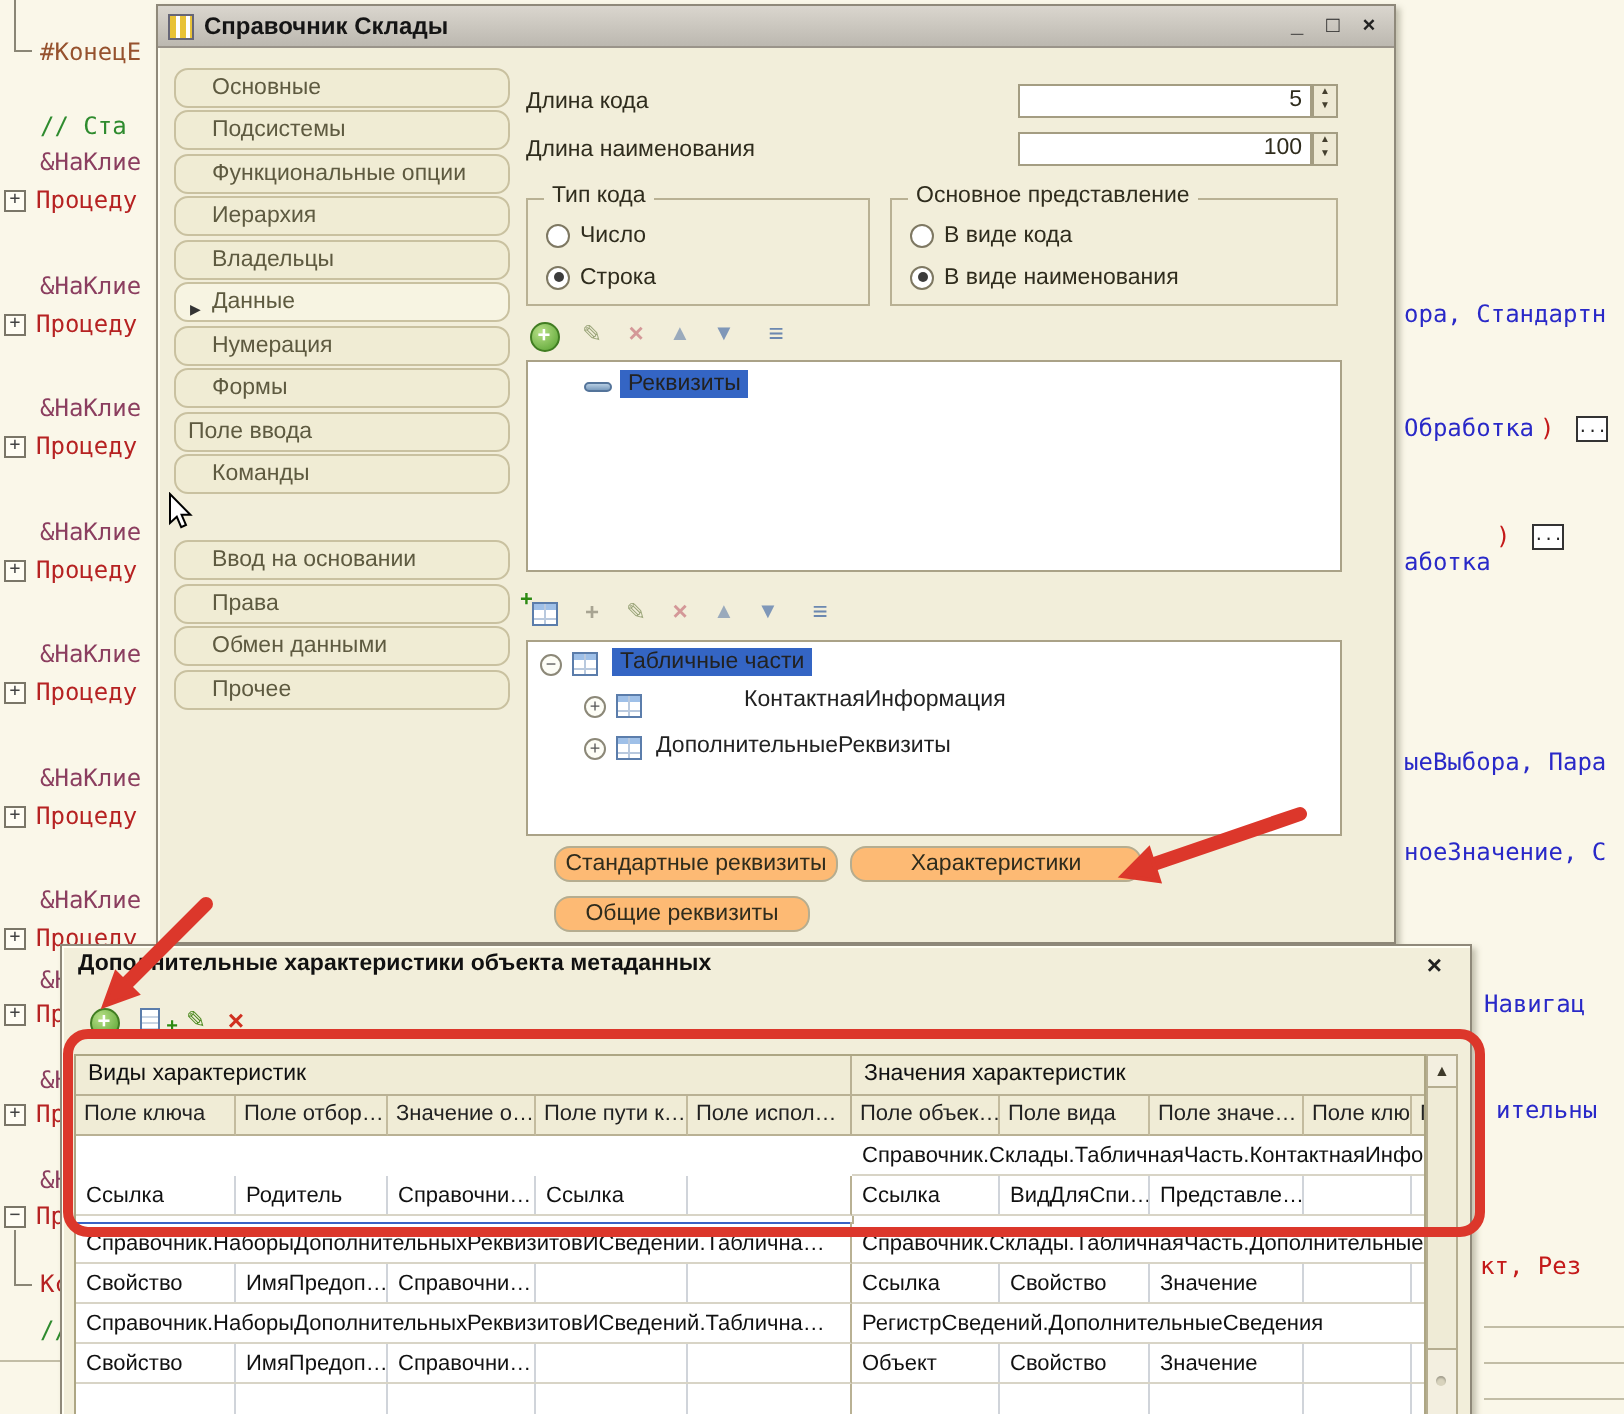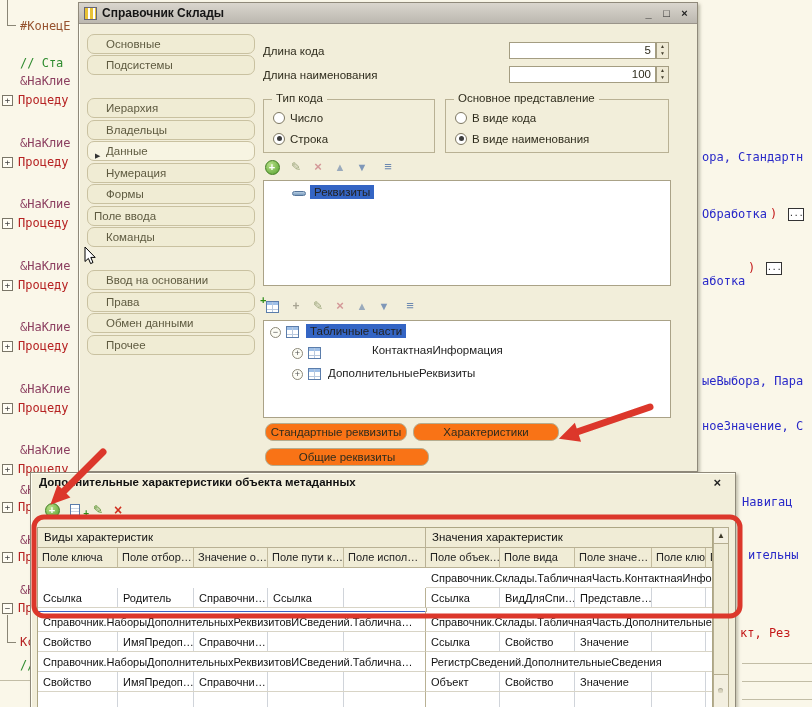--- a/index.html
+++ b/index.html
@@ -62,22 +62,22 @@
   .plusov2{position:absolute;right:-4px;bottom:-3px;color:#2f8a12;font-weight:bold;font-size:10px;text-shadow:0 0 1px #fff;}
   
   .treebox{position:absolute;background:#fff;border:1px solid #aaa287;}
   .sel-label{background:#3465c4;color:#fff;padding:1px 4px;}
   .treelbl{position:absolute;font-size:11.5px;color:#222;white-space:nowrap;}
   .circ{position:absolute;width:11px;height:11px;border-radius:50%;border:1px solid #8c english;border:1px solid #8c8878;background:#fdfdf6;
     color:#555;font-size:9px;line-height:9px;text-align:center;}
   .dashico{position:absolute;width:14px;height:5px;border-radius:3px;border:1px solid #54749a;
     background:linear-gradient(#b6cde2,#7b9cbe);}
   
-  .btn{position:absolute;height:18px;background:#f97316;border:1px solid #b5ad90;border-radius:8px;
-    font-size:11.5px;color:#2f2c1d;text-align:center;line-height:16px;cursor:default;}
+  .btn{position:absolute;height:18px;background:#fdba74;border:1px solid #b5ad90;border-radius:8px;
+    font-size:11.5px;color:#2f2c1d;text-align:center;line-height:16px;cursor:default;margin-left:12px;}
   
   .chartbl{position:absolute;background:#fff;border:1px solid #ada684;overflow:hidden;}
   .ghdr{position:absolute;height:20px;background:#f0ecd6;border-right:1px solid #b9b194;
     border-bottom:1px solid #b9b194;font-size:11.5px;color:#111;padding:3px 0 0 6px;
     white-space:nowrap;overflow:hidden;}
   .chdr{position:absolute;top:20px;height:20px;background:#f0ecd6;border-right:1px solid #c3bb9e;
     border-bottom:1px solid #b9b194;font-size:11px;color:#222;padding:3px 0 0 4px;
     white-space:nowrap;overflow:hidden;}
   .rowt{position:absolute;height:20px;font-size:11px;color:#111;padding:4px 0 0 5px;
     border-bottom:1px solid #d8d4c6;border-right:1px solid #b9b194;white-space:nowrap;overflow:hidden;background:#fff;}
@@ -170,20 +170,21 @@
       <span>Справочник Склады</span>
       <span class="winbtns">
         <span>_</span>
         <span>□</span>
         <span>×</span>
       </span>
     </div>
 
     <div class="tab" style="top:31px;">Основные</div>
     <div class="tab" style="top:52px;">Подсистемы</div>
+    <div class="tab" style="top:74px;">Функциональные опции</div>
     <div class="tab" style="top:95px;">Иерархия</div>
     <div class="tab" style="top:117px;">Владельцы</div>
     <div class="tab active" style="top:138px;">
       <span class="tabmark">▶</span>
       <span>Данные</span>
     </div>
     <div class="tab" style="top:160px;">Нумерация</div>
     <div class="tab" style="top:181px;">Формы</div>
     <div class="tab" style="top:203px;padding-left:6px;">Поле ввода</div>
     <div class="tab" style="top:224px;">Команды</div>
@@ -252,21 +253,21 @@
       <span class="circ" style="left:28px;top:27px;">+</span>
       <span class="tico" style="left:44px;top:26px;"></span>
       <span class="treelbl" style="left:64px;top:23px;padding-left:44px;">КонтактнаяИнформация</span>
       <span class="circ" style="left:28px;top:48px;">+</span>
       <span class="tico" style="left:44px;top:47px;"></span>
       <span class="treelbl" style="left:64px;top:46px;">ДополнительныеРеквизиты</span>
     </div>
 
     <div class="btn" style="left:186px;top:420px;width:142px;">Стандартные реквизиты</div>
     <div class="btn" style="left:334px;top:420px;width:146px;">Характеристики</div>
-    <div class="btn" style="left:186px;top:445px;width:164px;">Общие реквизиты</div>
+    <div class="btn" style="left:186px;top:445px;width:128px;">Общие реквизиты</div>
   </div>
 
   <div class="dlg" style="left:30px;top:472px;width:706px;height:237px;">
     <span style="position:absolute;left:8px;top:3px;font-weight:bold;font-size:11.5px;color:#111;">Дополнительные характеристики объекта метаданных</span>
     <span style="position:absolute;right:14px;top:2px;font-weight:bold;font-size:13px;color:#222;">×</span>
 
     <span class="tbi" style="left:12px;top:29px;"><span class="ic-circle">+</span></span>
     <span class="tbi" style="left:36px;top:29px;">
       <span class="pico" style="left:3px;top:2px;"></span>
       <span class="plusov2">+</span>

